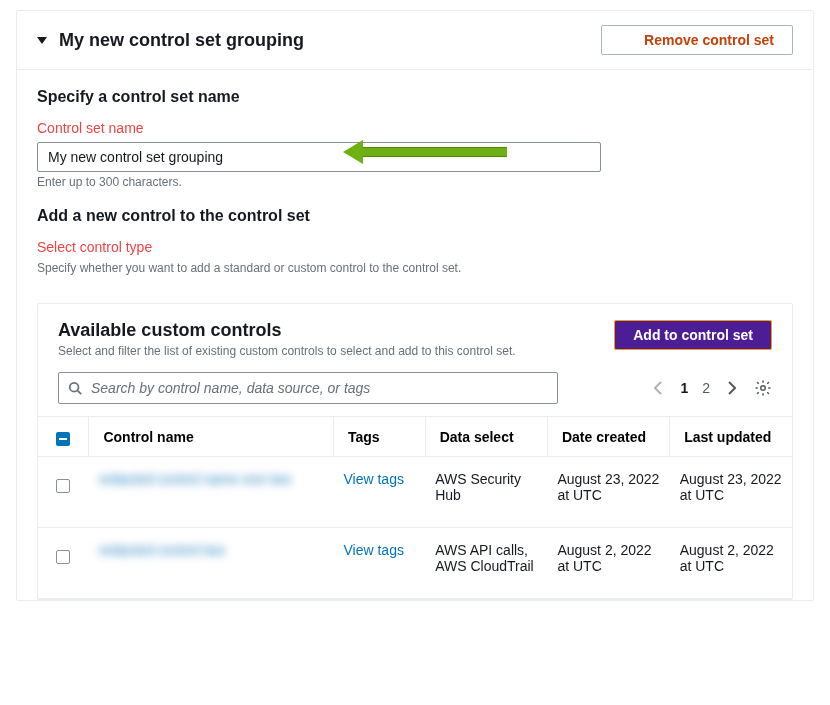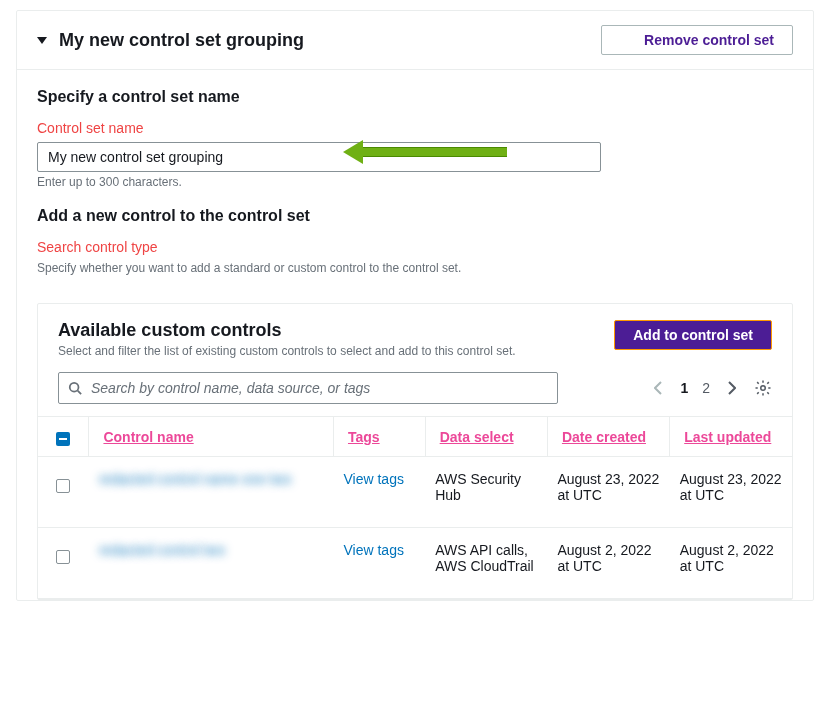--- a/index.html
+++ b/index.html
@@ -50,21 +50,21 @@
     padding: 6px 18px;
     cursor: pointer;
   }
   .btn-primary {
     background: #4c1d95;
     border-color: #ff9900;
     color: #fff;
   }
   .btn-muted {
     border-color: #aab7b8;
-    color: #4c1d95;
+    color: #c2410c;
     padding-left: 42px;
   }
   .section {
     padding: 18px 20px 10px 20px;
   }
   .section h2 {
     font-size: 16px;
     font-weight: 700;
     margin-bottom: 14px;
   }
@@ -204,25 +204,24 @@
     border-collapse: collapse;
   }
   th, td {
     text-align: left;
     font-size: 14px;
     padding: 10px 10px;
     vertical-align: top;
   }
   thead th {
     font-weight: 700;
-    color: #ec4899;
+    color: #000000;
     border-top: 1px solid #eaeded;
     border-bottom: 1px solid #eaeded;
     vertical-align: middle;
-    text-decoration: underline;
   }
   tbody tr { border-bottom: 1px solid #eaeded; }
   .col-check { width: 50px; text-align: center; }
   .col-name { width: 240px; }
   .col-tags { width: 90px; }
   .col-source { width: 120px; }
   .col-created { width: 120px; }
   .col-updated { width: 120px; }
   .th-sep {
     border-left: 1px solid #eaeded;
@@ -274,21 +273,21 @@
       <div class="arrow-annot arrow1">
         <div class="arrow-head"></div>
         <div class="arrow-body" style="width:144px;"></div>
       </div>
     </div>
     <div class="field-sublabel">Enter up to 300 characters.</div>
   </div>
 
   <div class="section" style="padding-top:8px;">
     <h2>Add a new control to the control set</h2>
-    <div class="field-label">Search control type</div>
+    <div class="field-label">Select control type</div>
     <div class="field-sublabel" style="margin-top:0; margin-bottom:8px;">Specify whether you want to add a standard or custom control to the control set.</div>
   </div>
 
   <div class="available-box">
     <div class="avail-head">
       <div>
         <h3>Available custom controls</h3>
         <div class="avail-sub">Select and filter the list of existing custom controls to select and add to this control set.</div>
       </div>
       <button class="btn btn-primary">Add to control set</button>

